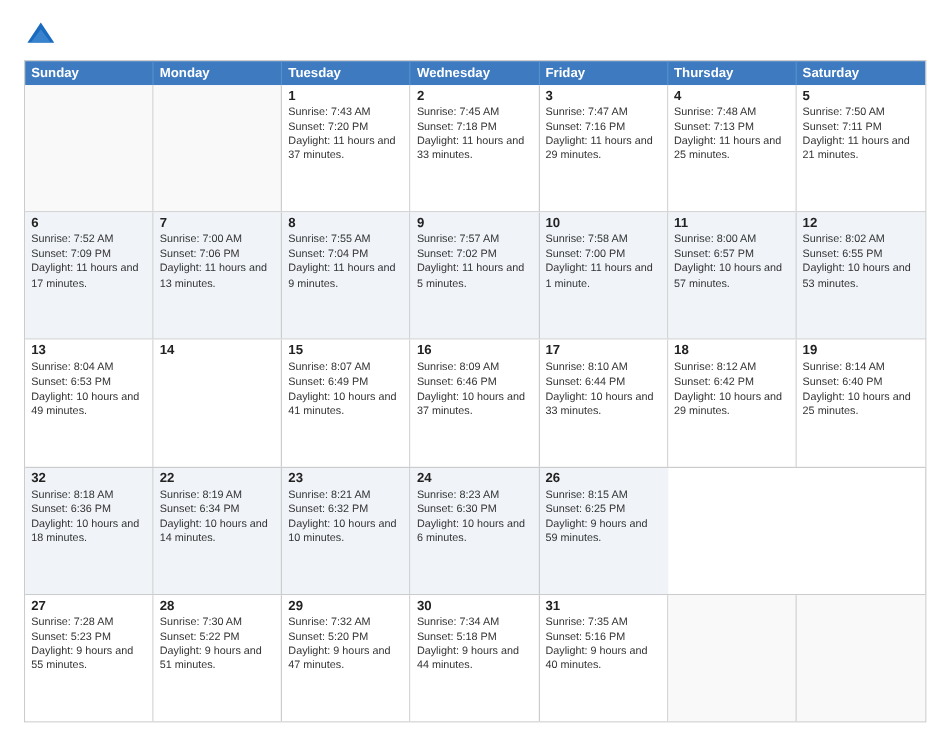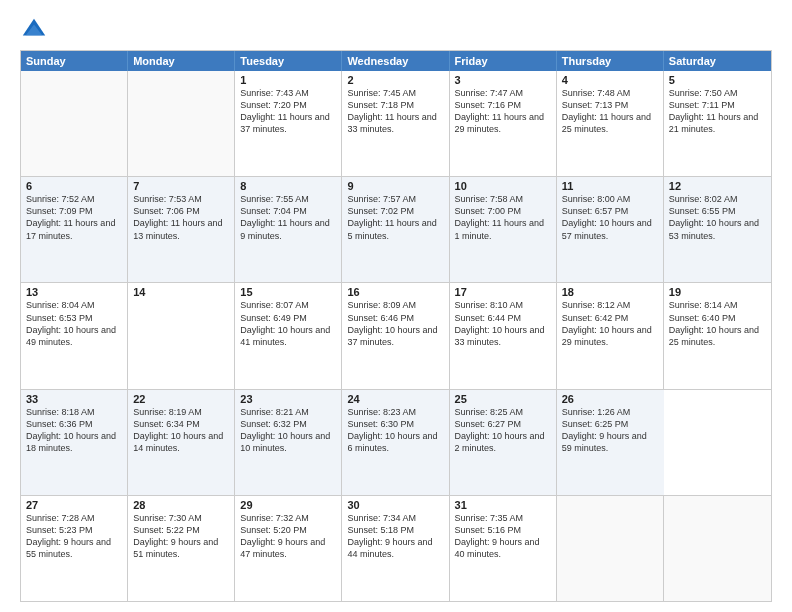--- a/index.html
+++ b/index.html
@@ -191,21 +191,21 @@
         <div class="cal-row">
           <div class="cal-cell alt-row">
             <div class="day-number">6</div>
             <div class="day-info">Sunrise: 7:52 AM
 Sunset: 7:09 PM
 Daylight: 11 hours
 and 17 minutes.</div>
           </div>
           <div class="cal-cell alt-row">
             <div class="day-number">7</div>
-            <div class="day-info">Sunrise: 7:53 AM
+            <div class="day-info">Sunrise: 7:00 AM
 Sunset: 7:06 PM
 Daylight: 11 hours
 and 13 minutes.</div>
           </div>
           <div class="cal-cell alt-row">
             <div class="day-number">8</div>
             <div class="day-info">Sunrise: 7:55 AM
 Sunset: 7:04 PM
 Daylight: 11 hours
 and 9 minutes.</div>
@@ -281,21 +281,21 @@
           <div class="cal-cell">
             <div class="day-number">19</div>
             <div class="day-info">Sunrise: 8:14 AM
 Sunset: 6:40 PM
 Daylight: 10 hours
 and 25 minutes.</div>
           </div>
         </div>
         <div class="cal-row">
           <div class="cal-cell alt-row">
-            <div class="day-number">33</div>
+            <div class="day-number">32</div>
             <div class="day-info">Sunrise: 8:18 AM
 Sunset: 6:36 PM
 Daylight: 10 hours
 and 18 minutes.</div>
           </div>
           <div class="cal-cell alt-row">
             <div class="day-number">22</div>
             <div class="day-info">Sunrise: 8:19 AM
 Sunset: 6:34 PM
 Daylight: 10 hours
@@ -309,29 +309,22 @@
 and 10 minutes.</div>
           </div>
           <div class="cal-cell alt-row">
             <div class="day-number">24</div>
             <div class="day-info">Sunrise: 8:23 AM
 Sunset: 6:30 PM
 Daylight: 10 hours
 and 6 minutes.</div>
           </div>
           <div class="cal-cell alt-row">
-            <div class="day-number">25</div>
-            <div class="day-info">Sunrise: 8:25 AM
-Sunset: 6:27 PM
-Daylight: 10 hours
-and 2 minutes.</div>
-          </div>
-          <div class="cal-cell alt-row">
             <div class="day-number">26</div>
-            <div class="day-info">Sunrise: 1:26 AM
+            <div class="day-info">Sunrise: 8:15 AM
 Sunset: 6:25 PM
 Daylight: 9 hours
 and 59 minutes.</div>
           </div>
         </div>
         <div class="cal-row">
           <div class="cal-cell">
             <div class="day-number">27</div>
             <div class="day-info">Sunrise: 7:28 AM
 Sunset: 5:23 PM

